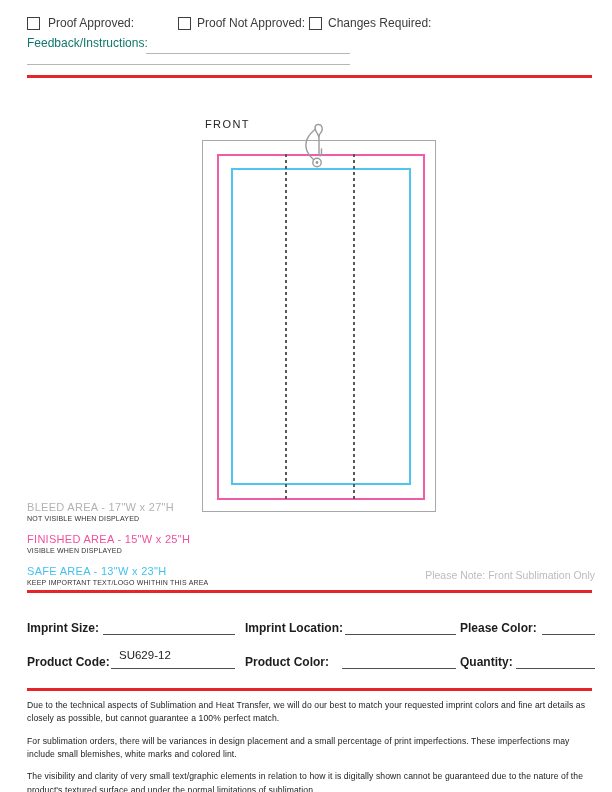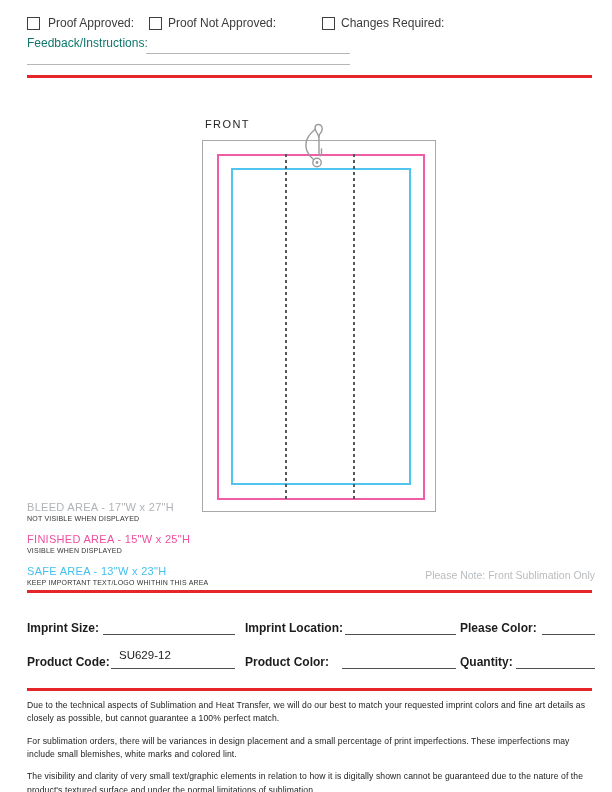--- a/index.html
+++ b/index.html
@@ -69,25 +69,25 @@
 </style>
 </head>
 <body>
 
 <div class="page">
 
   <div class="cb-group" style="left:27px;gap:8px;">
     <span class="cb-box"></span>
     <span class="cb-label">Proof Approved:</span>
   </div>
-  <div class="cb-group" style="left:149px;">
+  <div class="cb-group" style="left:178px;">
     <span class="cb-box"></span>
     <span class="cb-label">Proof Not Approved:</span>
   </div>
-  <div class="cb-group" style="left:322px;">
+  <div class="cb-group" style="left:309px;">
     <span class="cb-box"></span>
     <span class="cb-label">Changes Required:</span>
   </div>
 
   <div class="feedback-label">Feedback/Instructions:</div>
   <div class="fill-line fb-line1"></div>
   <div class="fill-line fb-line2"></div>
 
   <div class="redline redline-1"></div>
 

